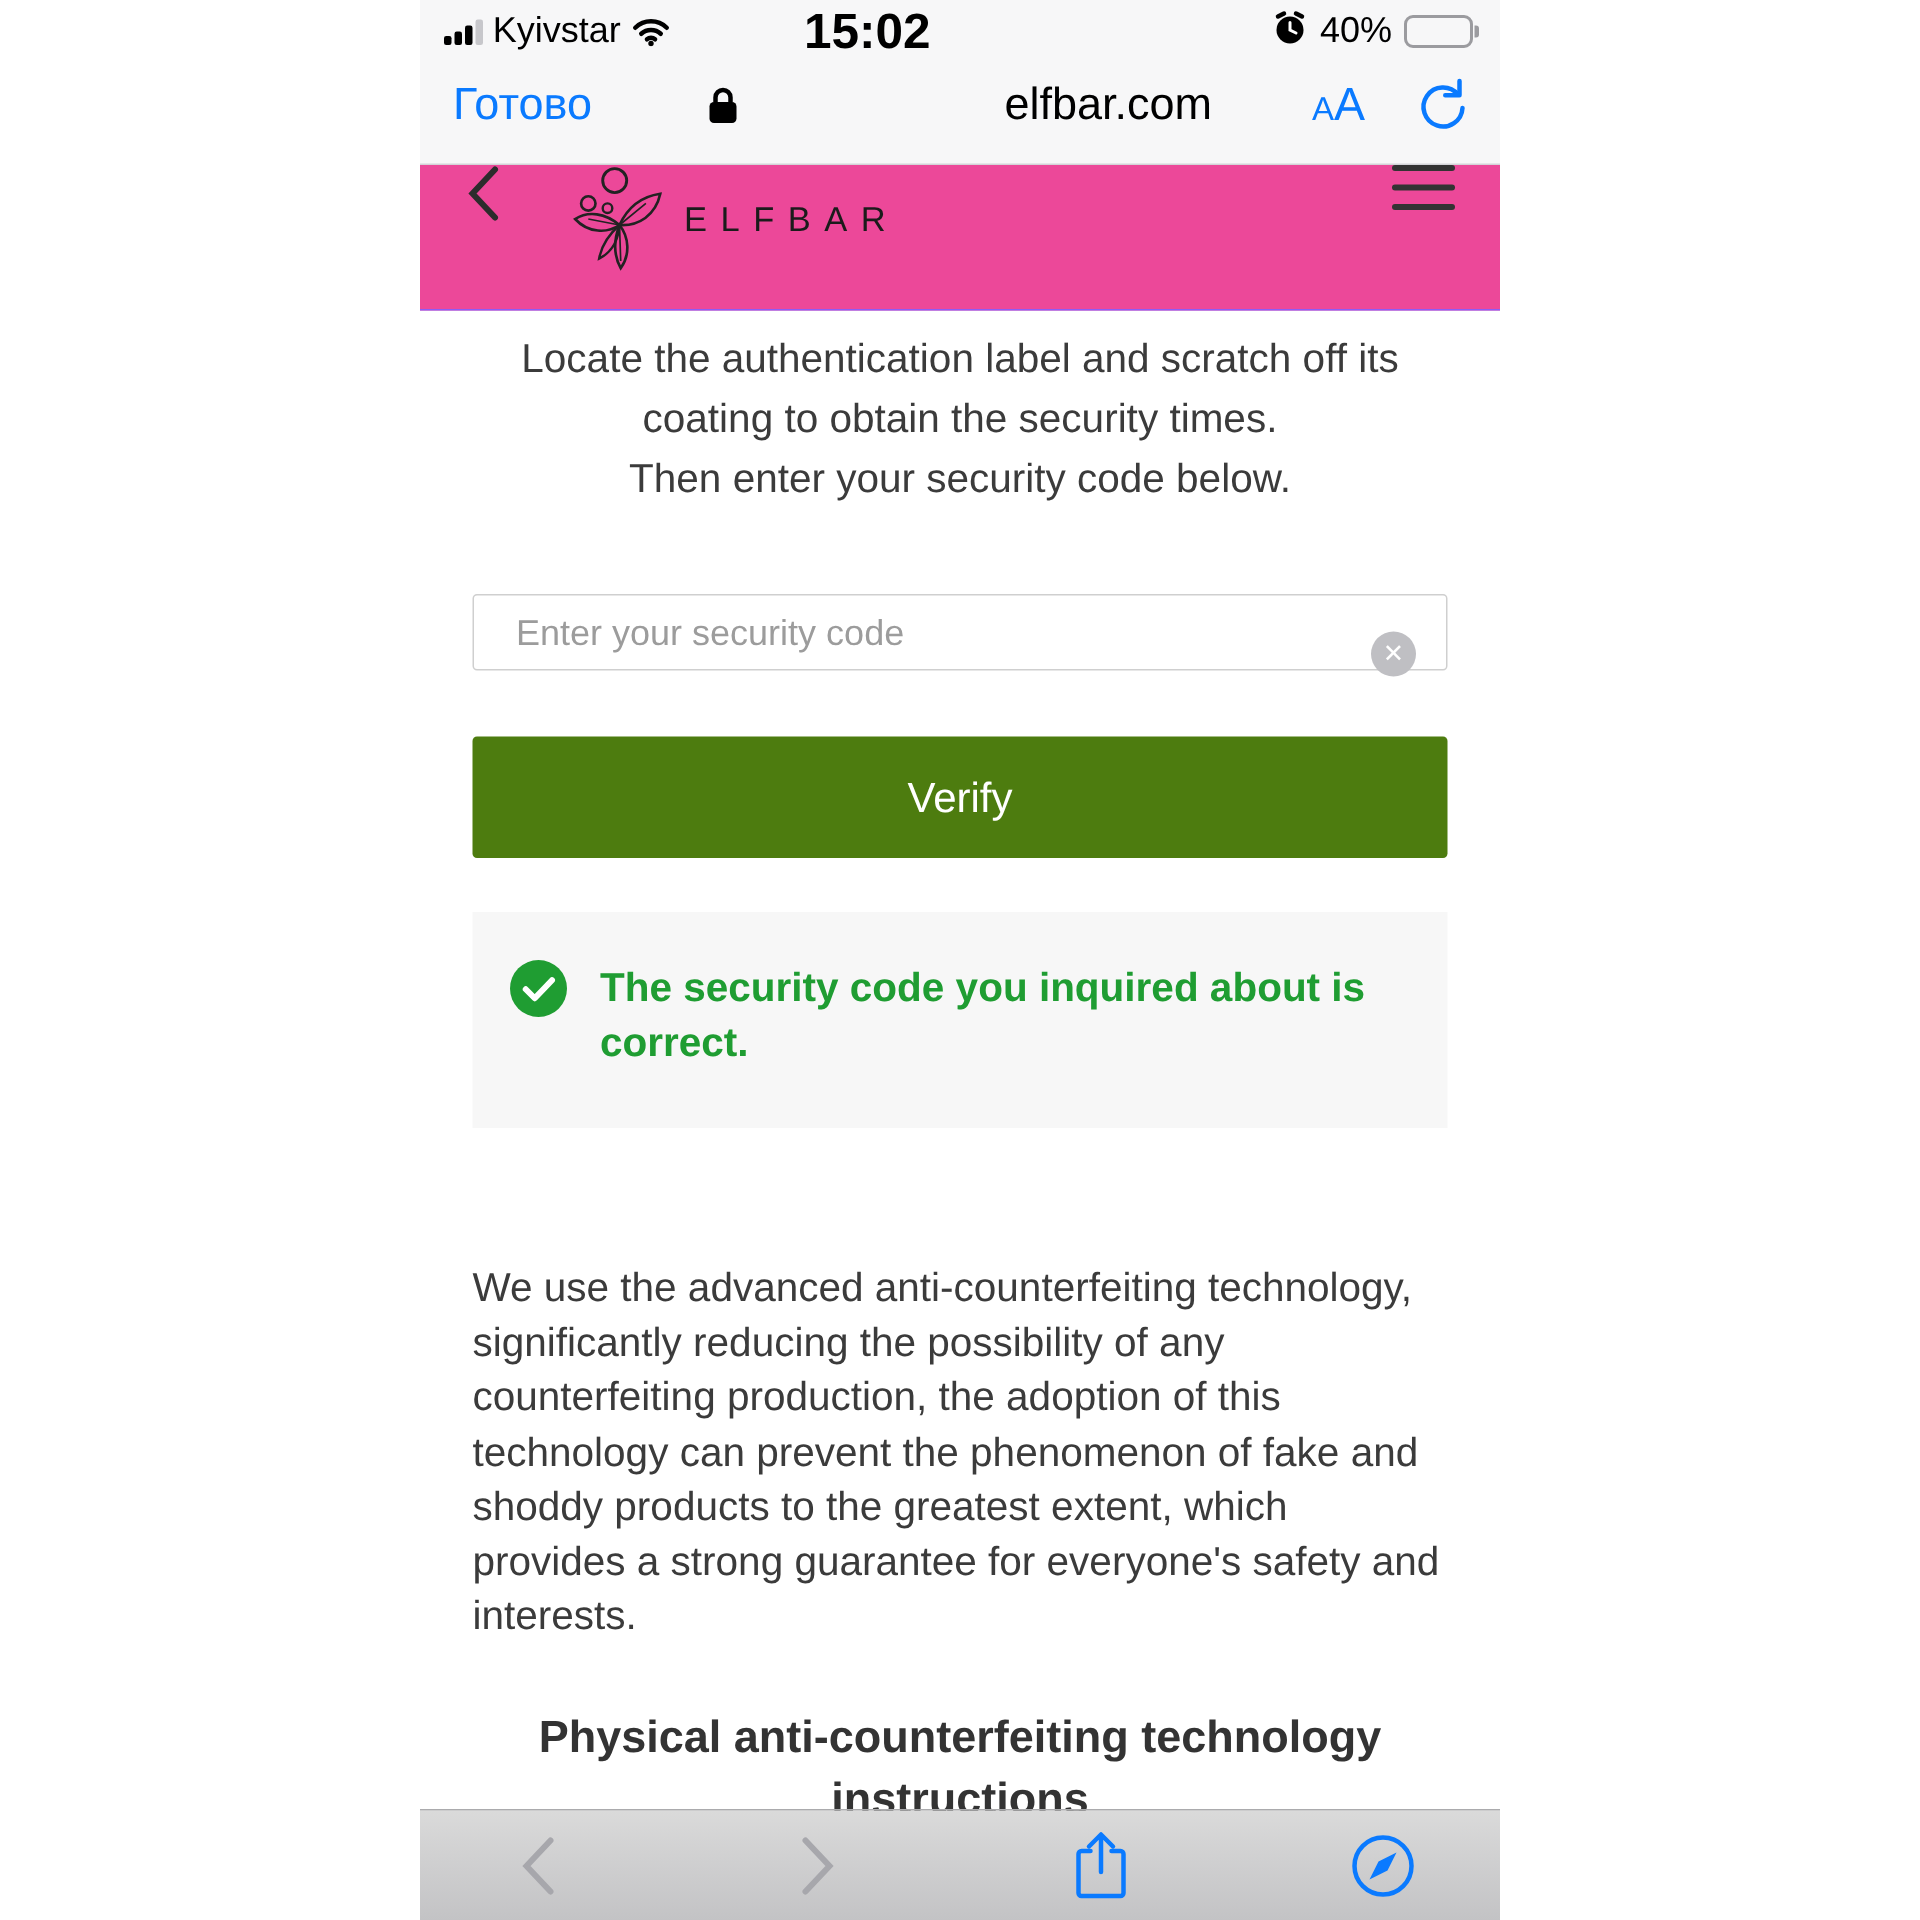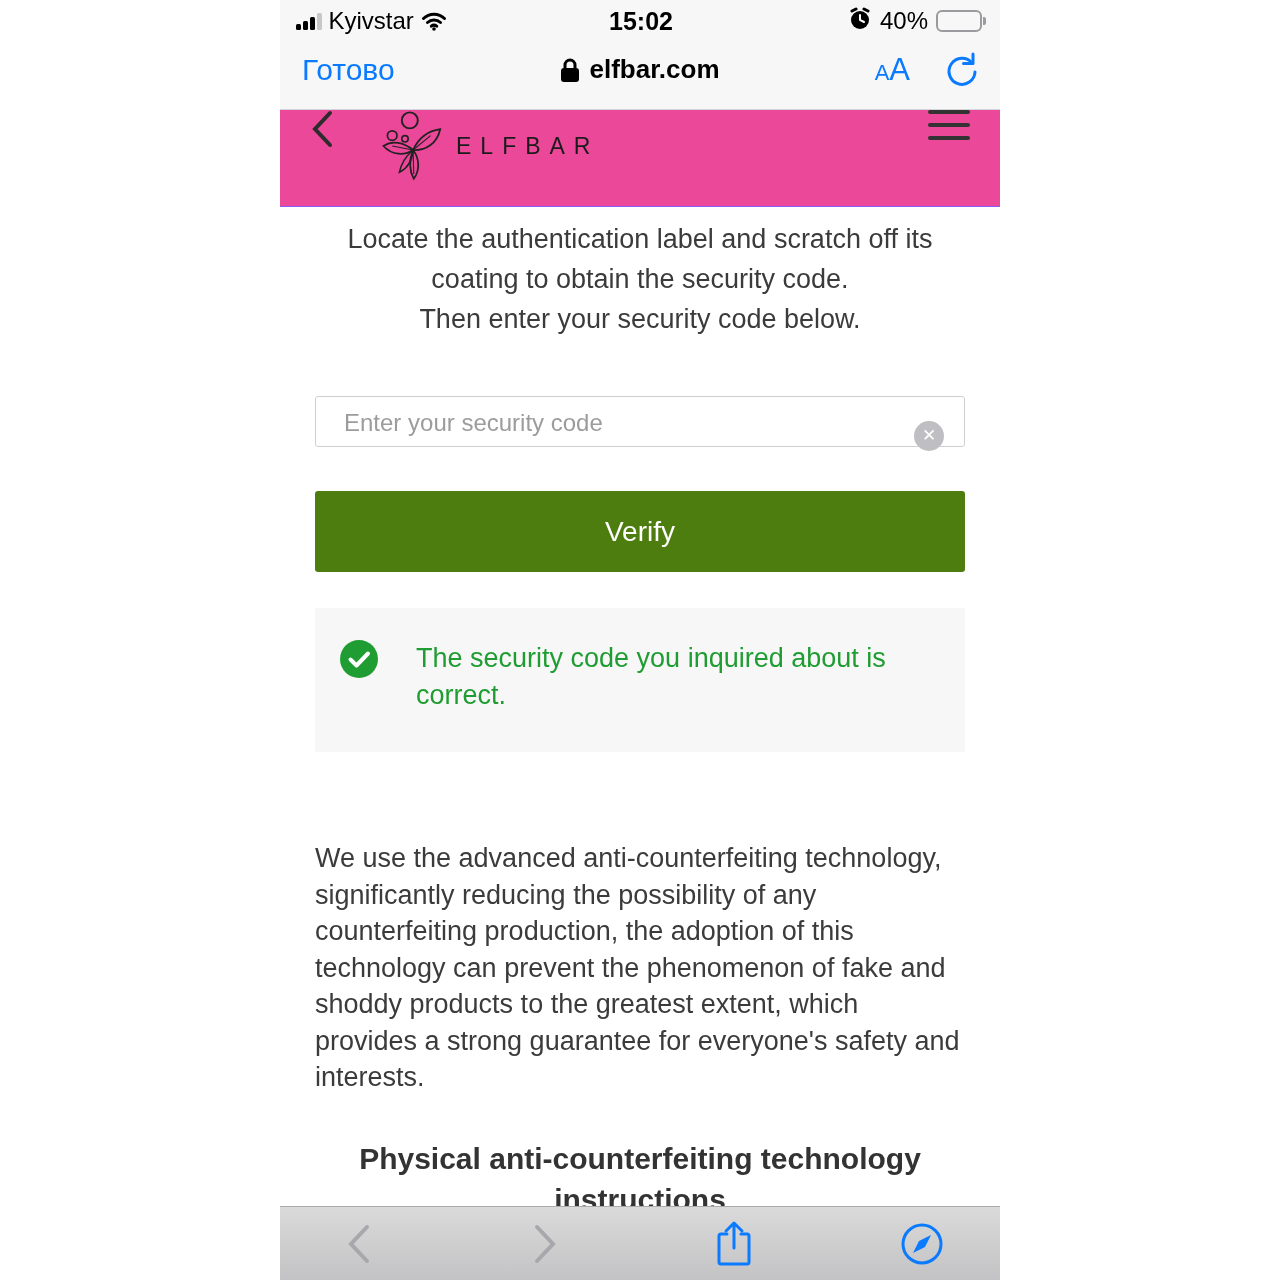--- a/index.html
+++ b/index.html
@@ -4,36 +4,36 @@
 <style>
   * { margin:0; padding:0; box-sizing:border-box; }
   html,body { background:#ffffff; font-family:"Liberation Sans", sans-serif; }
   .canvas { width:1280px; height:1280px; background:#ffffff; position:relative; margin:0 auto; overflow:hidden; }
   .phone { width:720px; height:1280px; margin:0 auto; position:relative; background:#ffffff; overflow:hidden; }
 
   
   .chrome { background:#f7f7f8; border-bottom:1px solid #d4d4d8; }
   .statusbar { height:38px; display:flex; align-items:center; padding:4px 14px 0 16px; }
   .sb-left { display:flex; align-items:center; gap:7px; width:240px; }
-  .sb-center { flex:1; text-align:center; font-size:25px; font-weight:bold; color:#000; }
+  .sb-center { flex:1; font-size:33px; font-weight:bold; color:#000; }
   .sb-right { width:240px; display:flex; justify-content:flex-end; gap:8px; }
   .carrier { font-size:24px; color:#000; }
   .signal { display:flex; align-items:flex-end; gap:2.5px; height:17px; }
   .signal i { width:4.5px; border-radius:1.5px; background:#000; display:block; }
   .signal i:nth-child(1){height:6px} .signal i:nth-child(2){height:9px}
   .signal i:nth-child(3){height:13px} .signal i:nth-child(4){height:17px; background:#c7c7cb;}
   .battpct { font-size:24px; color:#000; }
   .battery { display:flex; align-items:center; }
   .batt-body { width:46px; height:22px; border:2px solid #9b9b9f; border-radius:6px; padding:2px; }
   .batt-fill { width:42%; height:100%; background:#000; border-radius:2px; }
   .batt-tip { width:3px; height:8px; background:#9b9b9f; border-radius:0 2px 2px 0; margin-left:1px; }
 
   .urlbar { height:71px; display:flex; align-items:center; padding:0 22px 8px 22px; }
   .done-btn { color:#0a7aff; font-size:30px; width:170px; }
-  .address { flex:1; display:flex; align-items:center; justify-content:center; gap:9px; color:#000; font-size:26px; font-weight:700; }
+  .address { flex:1; display:flex; align-items:center; justify-content:space-between; gap:9px; color:#000; font-size:30px; font-weight:400; }
   .url-right { width:170px; display:flex; align-items:center; justify-content:flex-end; gap:34px; }
   .aa-btn { color:#0a7aff; }
   .aa-btn .a-small { font-size:22px; } .aa-btn .a-big { font-size:31px; }
 
   
   .siteheader { height:97px; background:#ec4899; border-bottom:1px solid #8b5cf6; display:flex; align-items:flex-start; padding:0 30px; }
   .hdr-back { width:70px; display:flex; align-items:center; }
   .brand { display:flex; align-items:center; gap:10px; }
   .brand-name { font-size:23px; letter-spacing:9px; color:#1b1b1b; font-weight:500; }
   .hdr-spacer { flex:1; }
@@ -41,21 +41,21 @@
   .hamburger i { display:block; height:4px; background:#333; border-radius:2px; }
 
   
   .content { padding:0 35px; color:#3c3c3c; }
   .intro { margin:12px auto 0; max-width:655px; text-align:center; font-size:27px; line-height:40px; color:#3b3b3b; }
   .field { margin-top:57px; border:1px solid #cfcfcf; border-radius:3px; padding:12px 18px 10px 28px; position:relative; background:#fff; }
   .field-label { font-size:24px; line-height:27px; color:#9c9c9c; }
   .field-input { border:none; outline:none; width:88%; font-size:30px; line-height:40px; color:#1d1d1d; font-family:"Liberation Sans", sans-serif; background:transparent; }
   .clear-btn { position:absolute; right:20px; top:50%; margin-top:-1px; width:30px; height:30px; border-radius:50%; background:#bfbfc3; color:#fff; font-size:17px; line-height:30px; text-align:center; cursor:pointer; }
   .verify-btn { margin-top:44px; width:100%; height:81px; background:#4d7c0f; border:none; border-radius:3px; color:#fff; font-size:28px; font-family:"Liberation Sans", sans-serif; cursor:pointer; }
-  .resultbox { margin-top:36px; background:#f7f7f7; padding:32px 25px 38px 25px; display:flex; gap:38px; }
+  .resultbox { margin-top:36px; background:#f7f7f7; padding:32px 25px 38px 25px; display:flex; gap:22px;font-weight:bold; }
   .check-icon { flex:0 0 38px; height:38px; }
   .result-texts { font-size:27px; line-height:37px; }
   .result-ok { color:#1f9d32; }
   .result-count { color:#3b3b3b; }
   .bodytext { margin-top:88px; font-size:27px; line-height:36.5px; color:#3b3b3b; }
   .section-h { margin:42px auto 0; max-width:650px; text-align:center; font-size:30px; line-height:41px; font-weight:bold; color:#333; }
 
   
   .toolbar { position:absolute; left:0; right:0; bottom:0; height:74px; background:linear-gradient(#dadada,#c3c3c5); border-top:1px solid #ababad; display:flex; align-items:center; justify-content:space-between; padding:0 48px; }
   .tb-btn { display:flex; align-items:center; justify-content:center; width:60px; height:60px; cursor:pointer; }
@@ -139,21 +139,21 @@
       <div class="hdr-spacer"></div>
       <div class="hamburger">
           <i></i>
           <i></i>
           <i></i>
         </div>
     </div>
 
     <div class="content">
       <div class="intro">
-        <div>Locate the authentication label and scratch off its coating to obtain the security code.</div>
+        <div>Locate the authentication label and scratch off its coating to obtain the security times.</div>
         <div>Then enter your security code below.</div>
       </div>
 
       <div class="field">
         <div class="field-label">Enter your security code</div>
         <div class="clear-btn">✕</div>
       </div>
 
       <button class="verify-btn">Verify</button>
 

